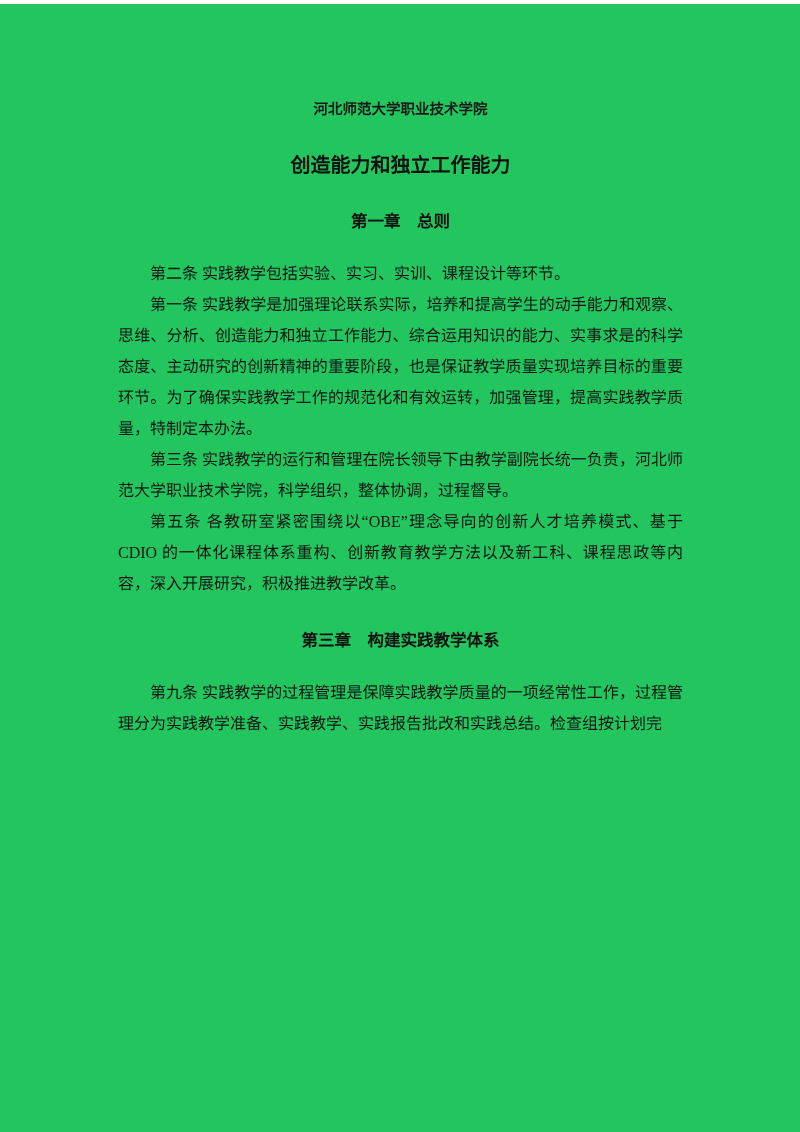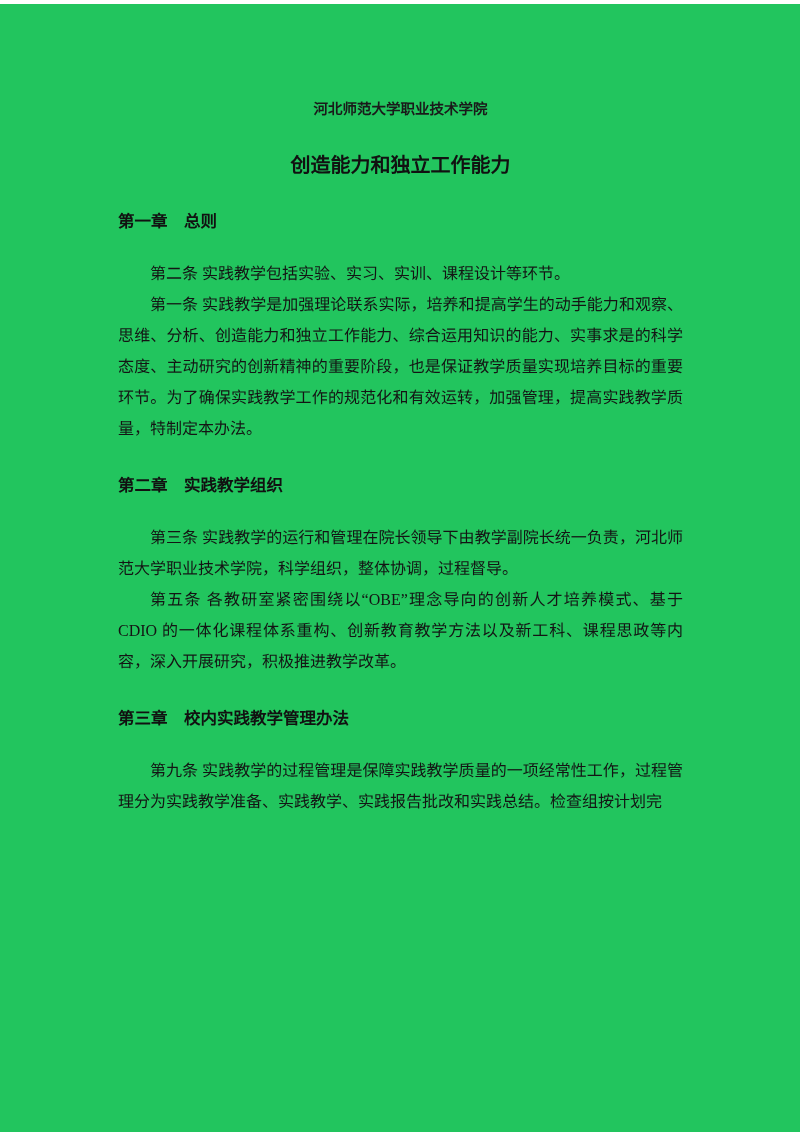--- a/index.html
+++ b/index.html
@@ -30,20 +30,21 @@
   .doc-title {
     text-align: center;
     font-family: "Liberation Sans", "DejaVu Sans", sans-serif;
     font-weight: 700;
     font-size: 20px;
     line-height: 27px;
     margin: 33px 0 0 0;
     color: #111111;
   }
   .chapter-heading {
+    text-align: center;
     font-family: "Liberation Sans", "DejaVu Sans", sans-serif;
     font-weight: 700;
     font-size: 16.5px;
     line-height: 22px;
     margin: 30px 0 26px 0;
     color: #111111;
   }
   .chapter-heading.first {
     margin-top: 31px;
   }
@@ -60,19 +61,18 @@
 </head>
 <body>
 
 <div class="page">
   <div class="doc-header">河北师范大学职业技术学院</div>
   <h1 class="doc-title">创造能力和独立工作能力</h1>
   <div id="doc-body">
       <h2 class="chapter-heading first">第一章　总则</h2>
       <p class="para">第二条 实践教学包括实验、实习、实训、课程设计等环节。</p>
       <p class="para">第一条 实践教学是加强理论联系实际，培养和提高学生的动手能力和观察、思维、分析、创造能力和独立工作能力、综合运用知识的能力、实事求是的科学态度、主动研究的创新精神的重要阶段，也是保证教学质量实现培养目标的重要环节。为了确保实践教学工作的规范化和有效运转，加强管理，提高实践教学质量，特制定本办法。</p>
-      <h2 class="chapter-heading">第二章　实践教学组织</h2>
       <p class="para">第三条 实践教学的运行和管理在院长领导下由教学副院长统一负责，河北师范大学职业技术学院，科学组织，整体协调，过程督导。</p>
       <p class="para">第五条 各教研室紧密围绕以“OBE”理念导向的创新人才培养模式、基于CDIO 的一体化课程体系重构、创新教育教学方法以及新工科、课程思政等内容，深入开展研究，积极推进教学改革。</p>
-      <h2 class="chapter-heading">第三章　校内实践教学管理办法</h2>
+      <h2 class="chapter-heading">第三章　构建实践教学体系</h2>
       <p class="para">第九条 实践教学的过程管理是保障实践教学质量的一项经常性工作，过程管理分为实践教学准备、实践教学、实践报告批改和实践总结。检查组按计划完</p>
     </div>
 </div>
 
 </body></html>

